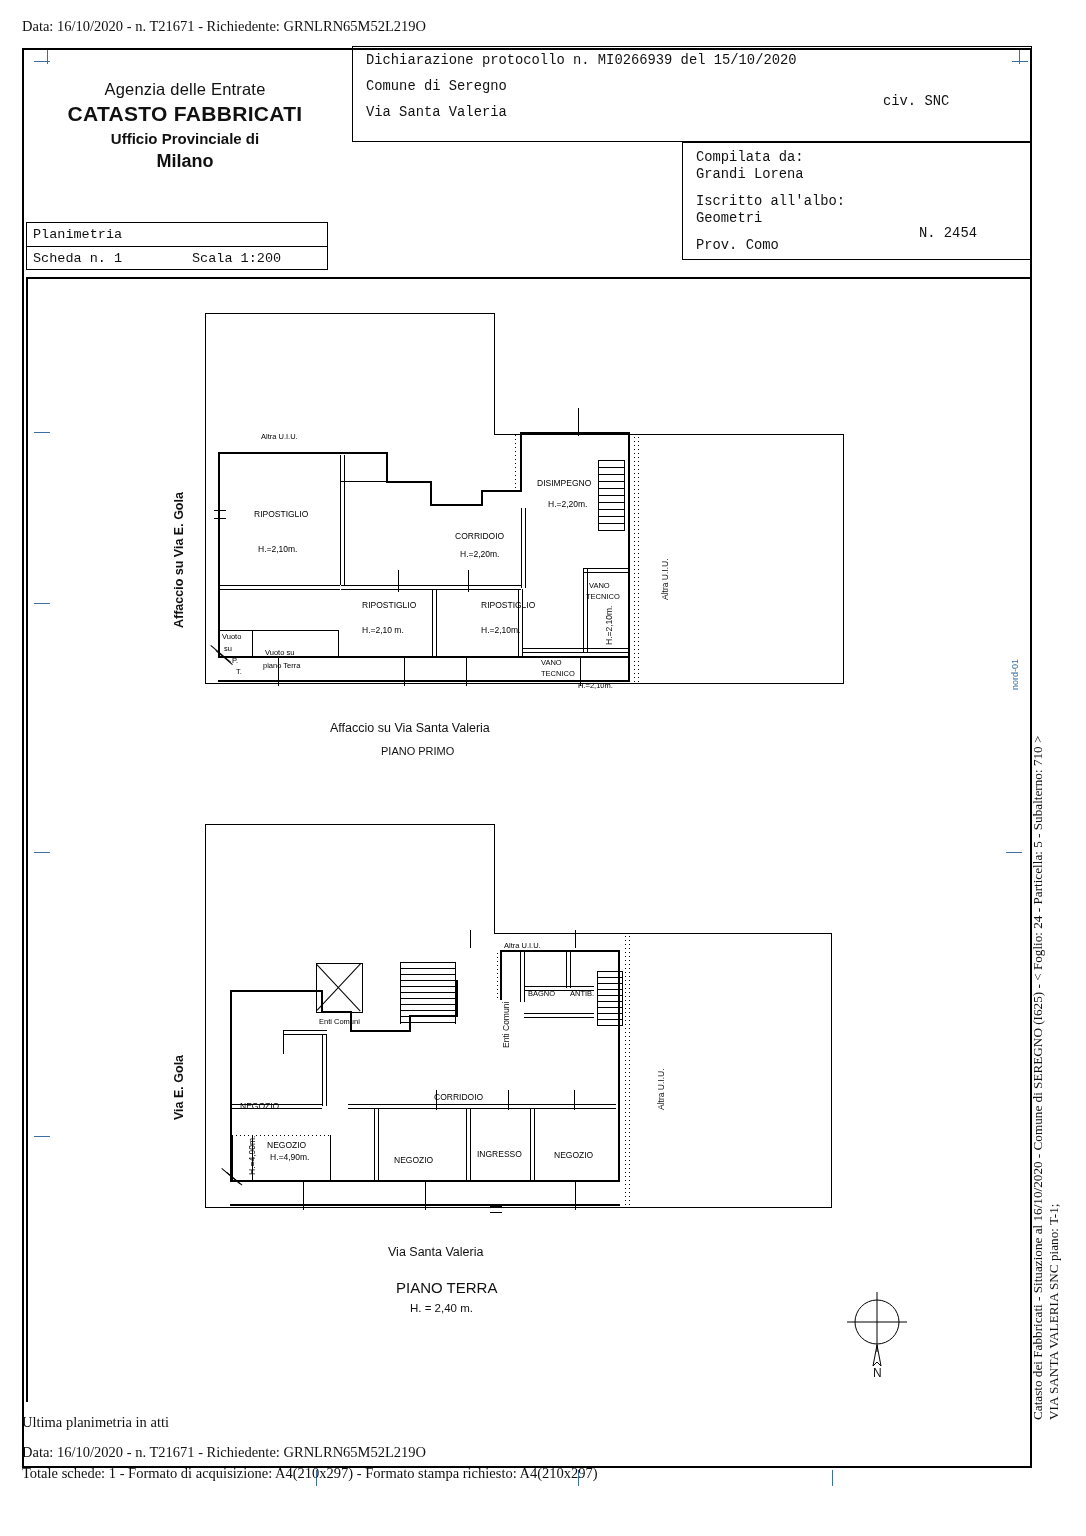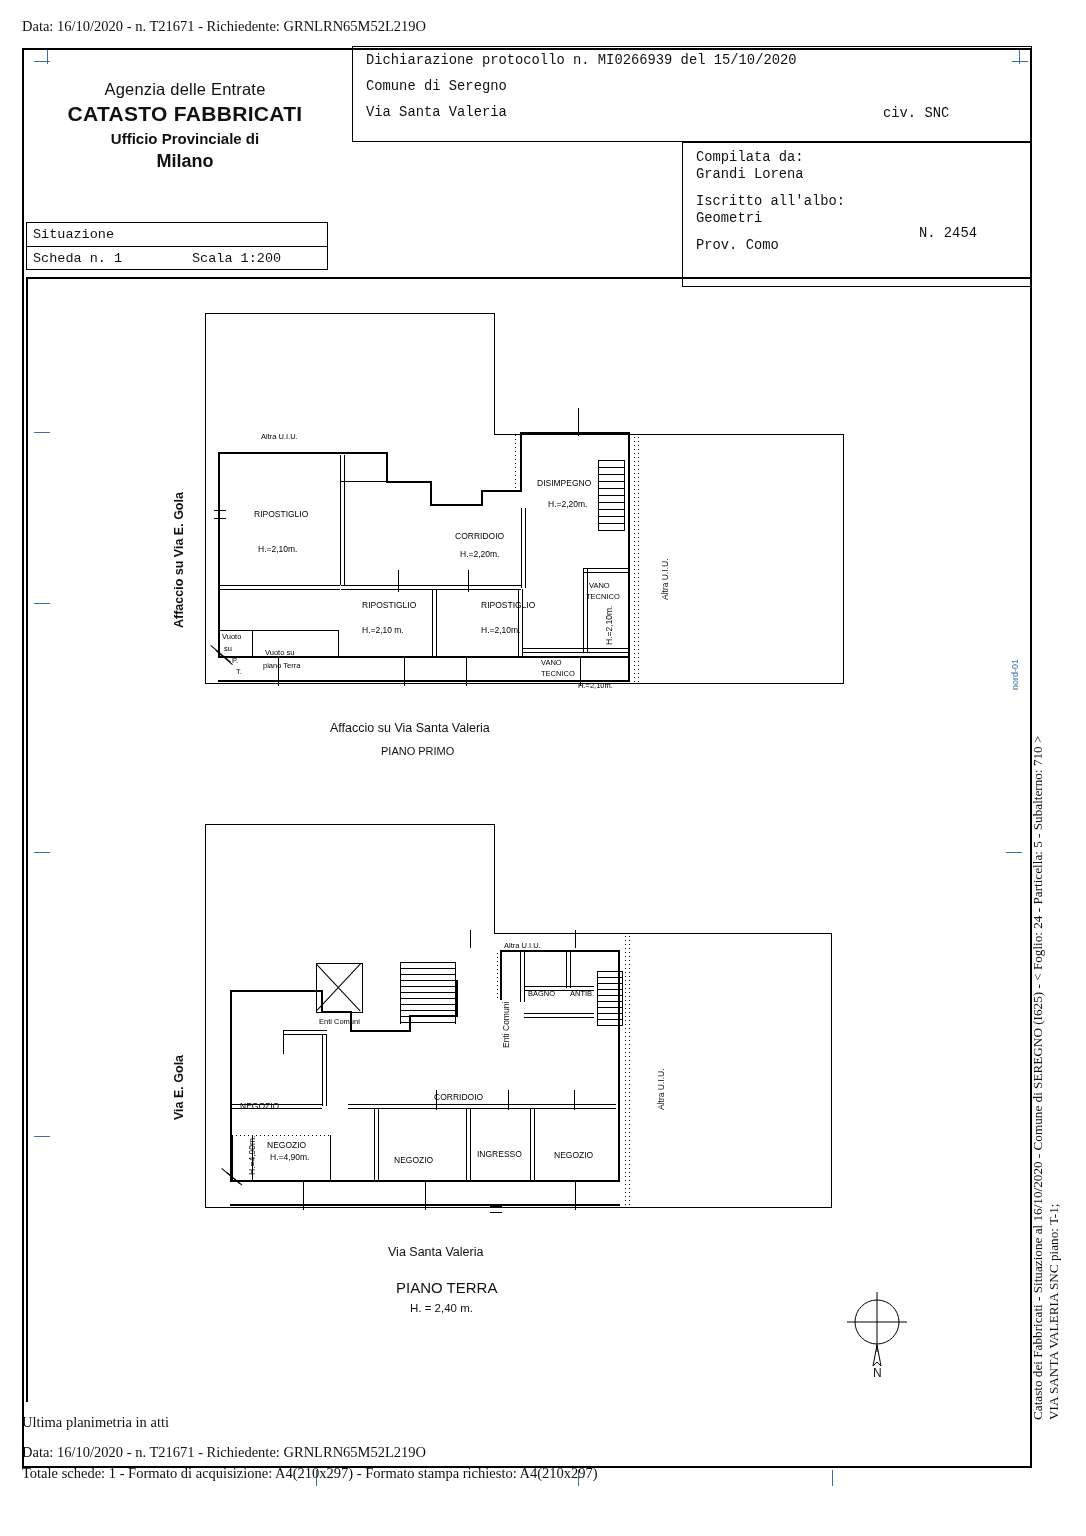--- a/index.html
+++ b/index.html
@@ -89,39 +89,39 @@
   .decl-box {
     left: 352px; top: 46px;
     width: 680px; height: 96px;
     font-family: "Liberation Mono", monospace;
     font-size: 13.8px;
   }
   .decl-box .line { padding-left: 13px; }
   .decl-box .l1 { padding-top: 6px; }
   .decl-box .l2 { padding-top: 11px; }
   .decl-box .l3 { padding-top: 11px; position: relative;}
-  .decl-box .civ { position: absolute; left: 530px; top: 12px; text-align: right; }
+  .decl-box .civ { position: absolute; left: 530px; top: 0; text-align: right; }
 
   .ident-box {
     left: 352px; top: 142px;
     width: 330px; height: 118px;
     font-family: "Liberation Mono", monospace;
     font-size: 13.8px;
     border-right: none;
   }
   .ident-box .line { padding-left: 13px; }
   .ident-box .l1 { padding-top: 7px; }
   .ident-box .l2 { padding-top: 6px; padding-left: 30px;}
   .ident-box .l3 { padding-top: 6px; padding-left: 44px;}
   .ident-box .l4 { padding-top: 6px; }
   .ident-box .l5 { padding-top: 6px; }
 
   .comp-box {
     left: 682px; top: 142px;
-    width: 350px; height: 145px;
+    width: 350px; height: 118px;
     font-family: "Liberation Mono", monospace;
     font-size: 13.8px;
   }
   .comp-box .line { padding-left: 13px; }
   .comp-box .l1 { padding-top: 7px; }
   .comp-box .l2 { padding-top: 2px; }
   .comp-box .l3 { padding-top: 12px; }
   .comp-box .l4 { padding-top: 2px; }
   .comp-box .l5 { padding-top: 12px; position: relative;}
   .comp-box .num { position: absolute; left: 236px; top: 0;}
@@ -253,21 +253,21 @@
   <div class="abs outer-frame"></div>
 
   <div class="abs agency-block">
     <div class="l1">Agenzia delle Entrate</div>
     <div class="l2">CATASTO FABBRICATI</div>
     <div class="l3">Ufficio Provinciale di</div>
     <div class="l4">Milano</div>
   </div>
 
   <div class="abs box planim-box">
-    <div class="row1">Situazione</div>
+    <div class="row1">Planimetria</div>
     <div class="row2">
       <span>Scheda n. 1</span>
       <span class="scala">Scala 1:200</span>
     </div>
   </div>
 
   <div class="abs box decl-box">
     <div class="line l1">Dichiarazione protocollo n. MI0266939 del  15/10/2020</div>
     <div class="line l2">Comune di Seregno</div>
     <div class="line l3">

